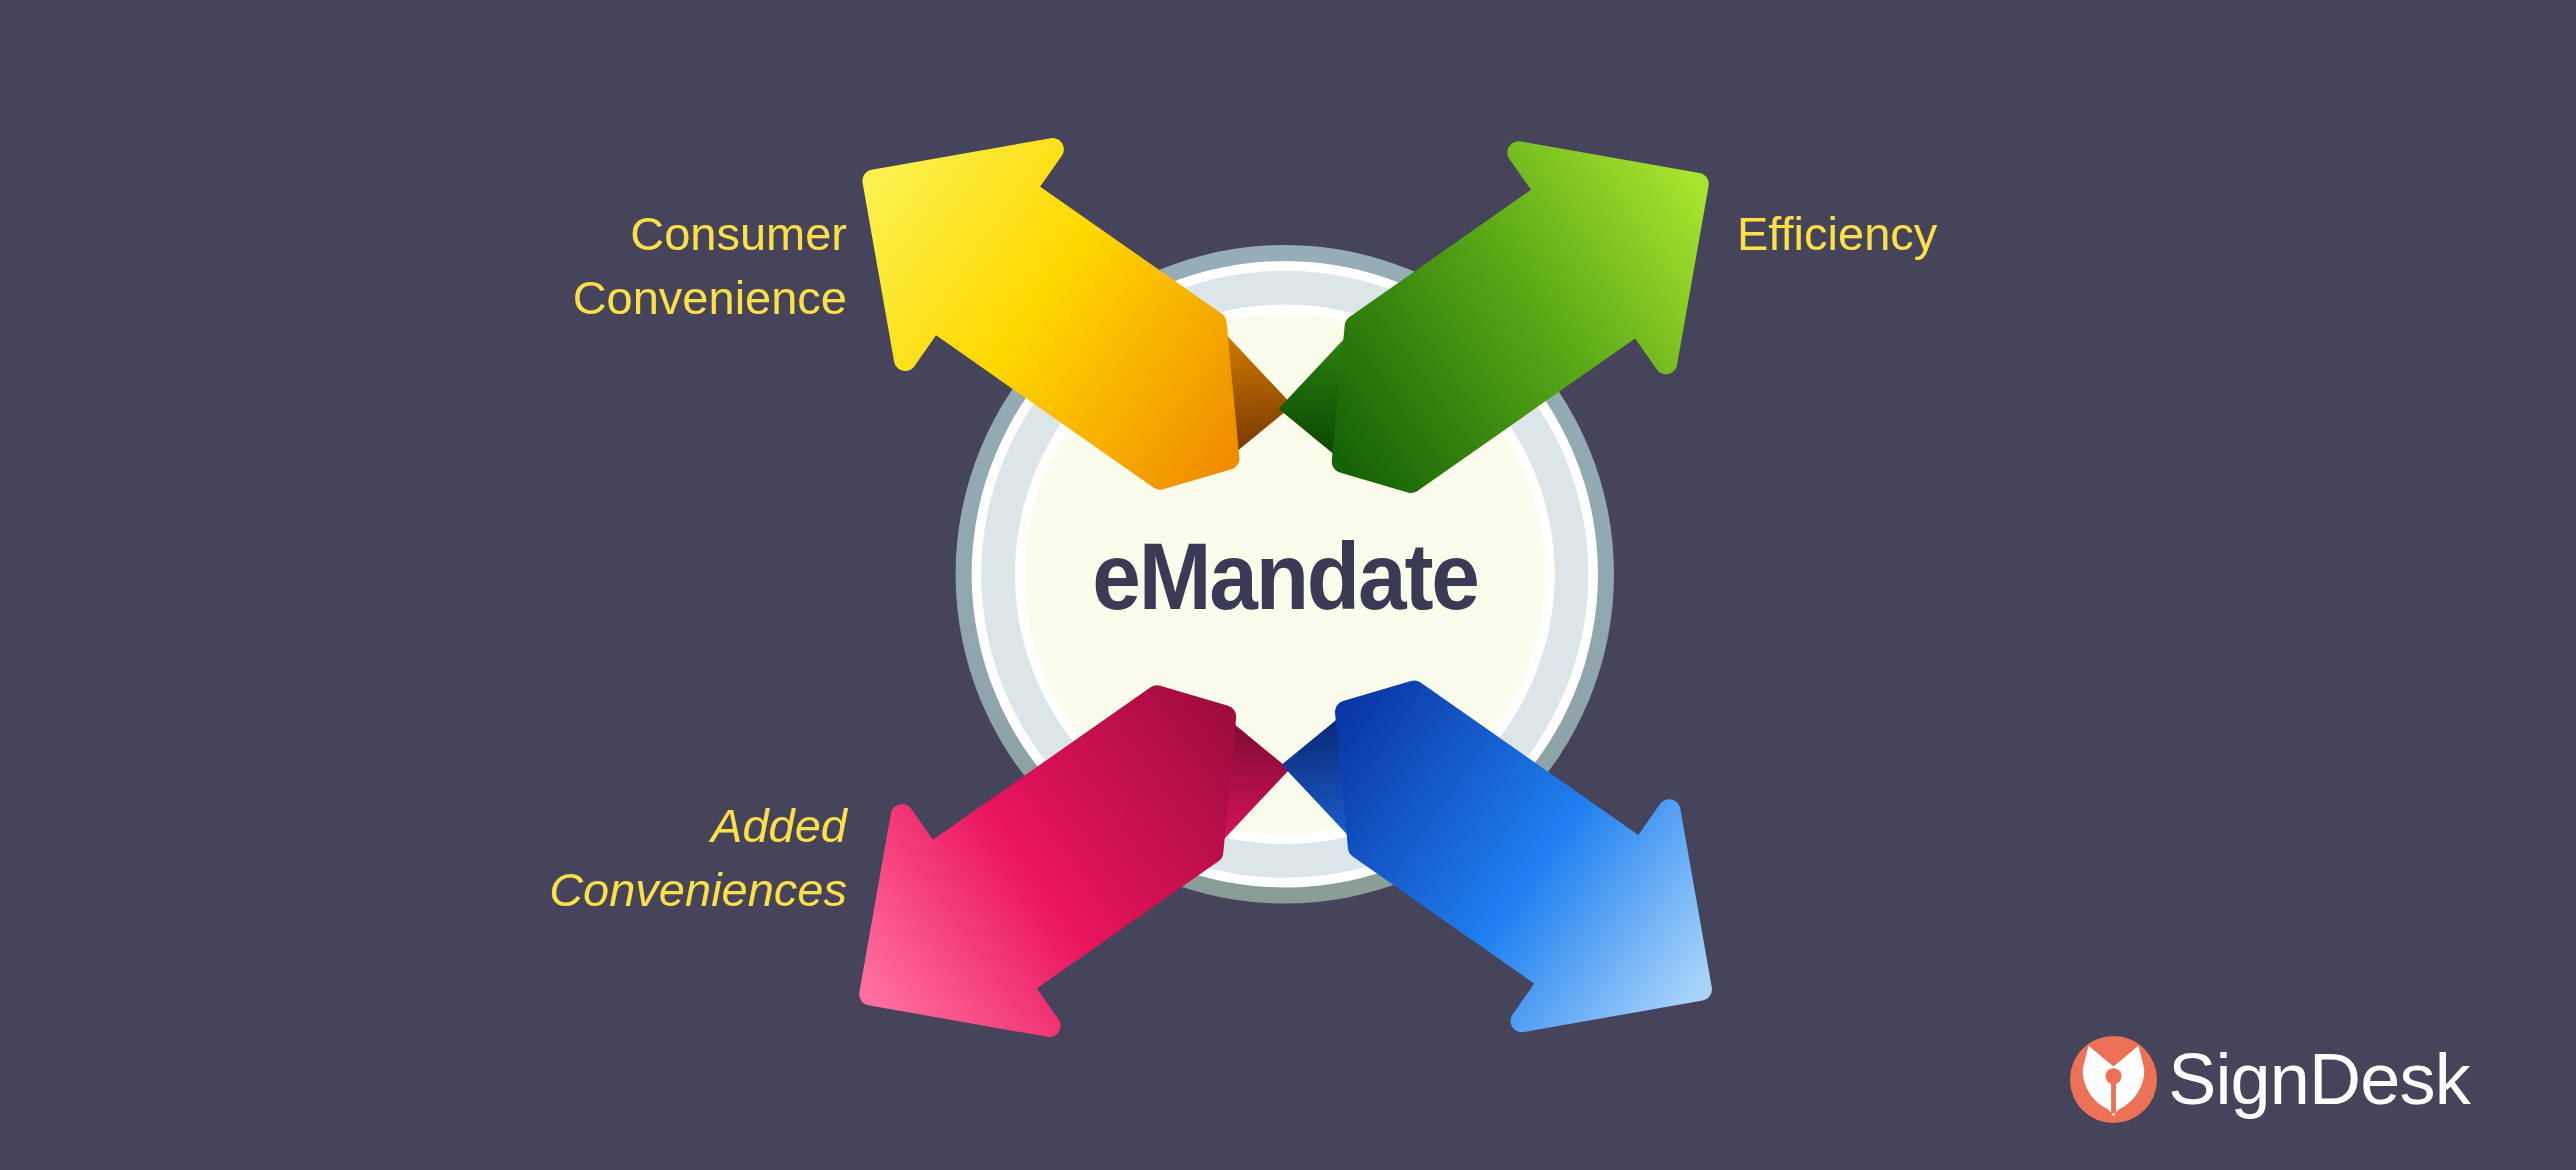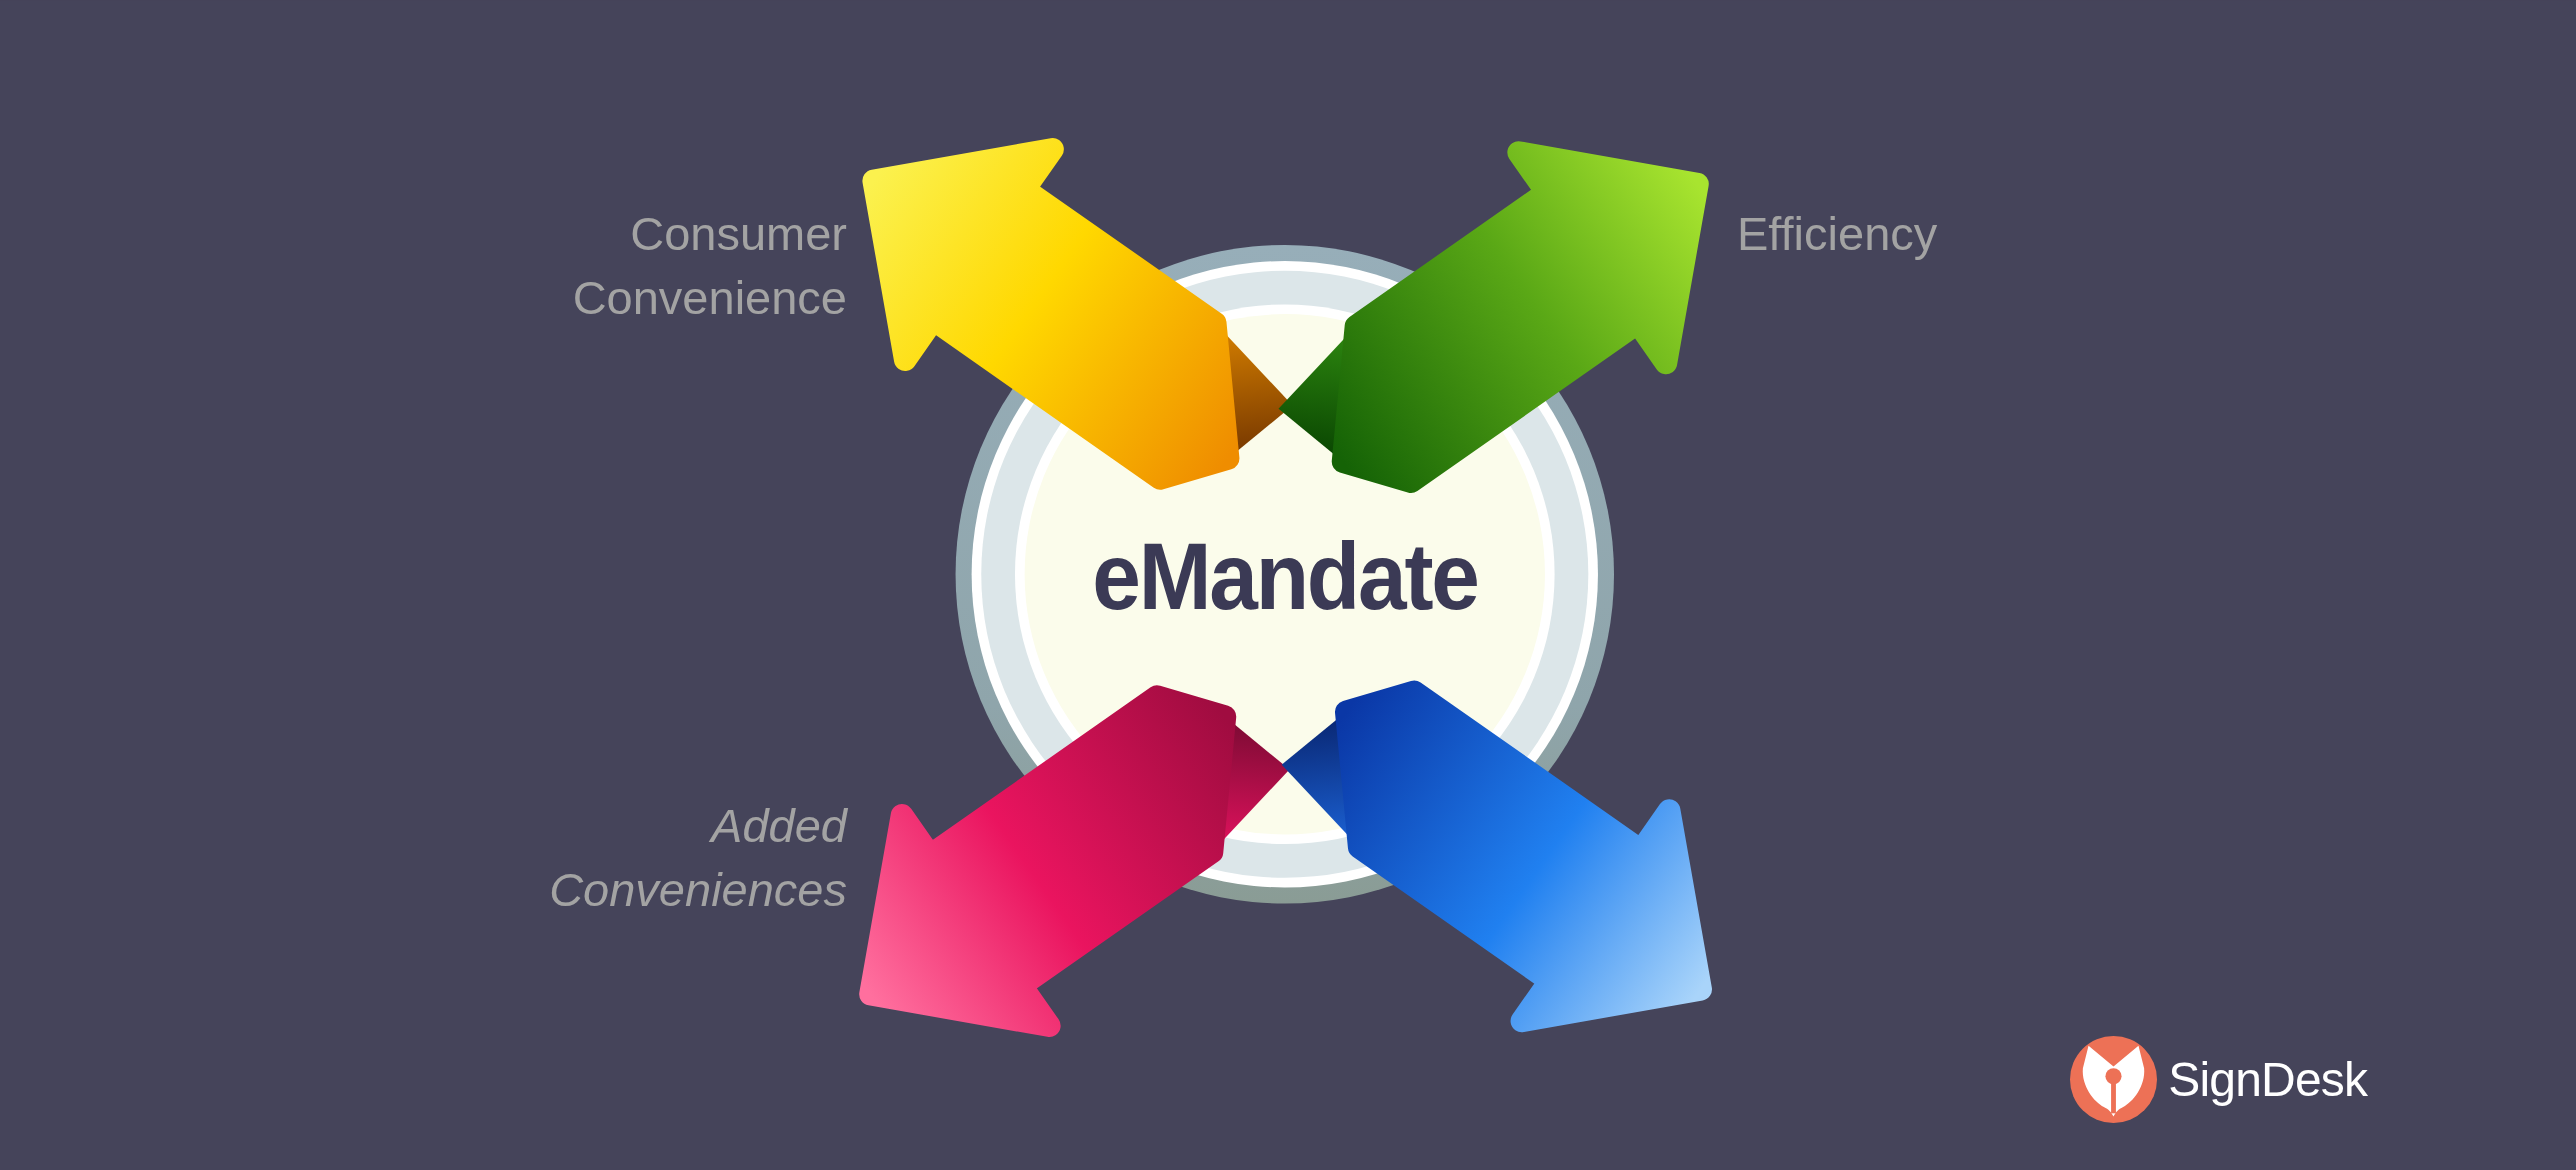--- a/index.html
+++ b/index.html
@@ -6,21 +6,21 @@
   .stage{
     position:relative;
     width:2576px;height:1171px;
     overflow:hidden;
     background:#45445a;
     font-family:"Liberation Sans", sans-serif;
   }
   .diagram-svg{position:absolute;left:0;top:0;width:2576px;height:1171px;display:block;}
   .label{
     position:absolute;
-    color:#a3a3a3;
+    color:#fde047;
     font-size:47px;
     line-height:64px;
     font-weight:400;
     white-space:nowrap;
   }
   .label.right{text-align:right;}
   .label.left{text-align:left;}
   .center-label{
     position:absolute;
     left:964px;top:524px;width:642px;
@@ -40,21 +40,21 @@
   .logo-mark{
     width:87px;height:87px;
     border-radius:50%;
     background:#ed7156;
     position:relative;
     flex:0 0 auto;
   }
   .logo-mark svg{position:absolute;left:0;top:0;width:87px;height:87px;}
   .logo-text{
     color:#ffffff;
-    font-size:48px;
+    font-size:72px;
     font-weight:500;
     letter-spacing:-0.8px;
     margin-left:11.2px;
     line-height:87px;
   }
 </style>
 </head>
 <body>
 
 <div class="stage">

